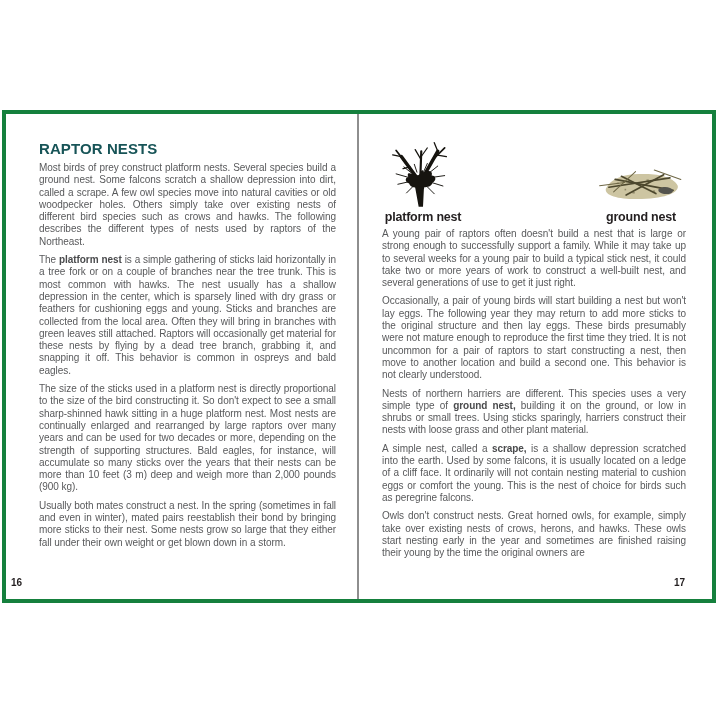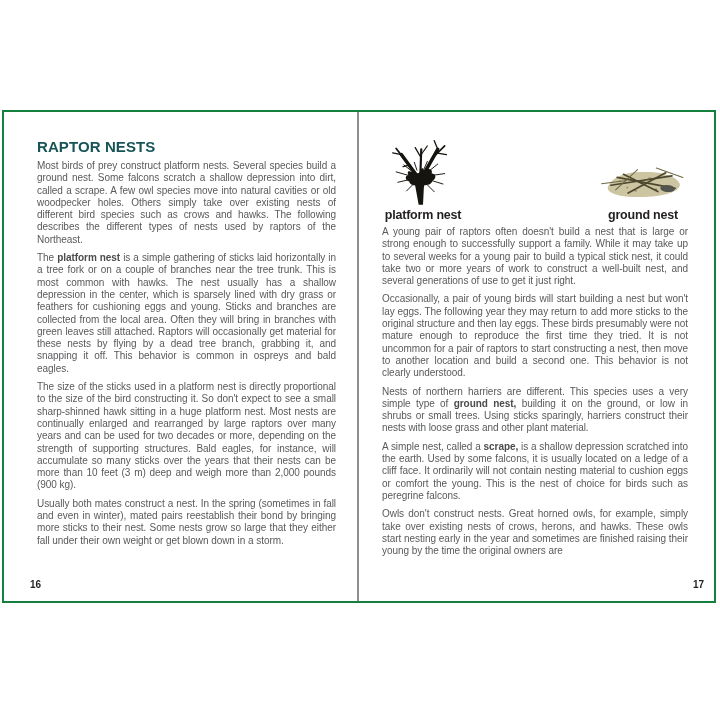--- a/index.html
+++ b/index.html
@@ -7,21 +7,21 @@
     width:720px;height:720px;
     background:#ffffff;
     font-family:"Liberation Sans", sans-serif;
     position:relative;
     overflow:hidden;
   }
   .spread{
     position:absolute;
     left:2px; top:110px;
     width:714px; height:493px;
-    border:2px solid #15803d;
+    border:4px solid #15803d;
     background:#ffffff;
     display:flex;
     box-sizing:border-box;
   }
   .page{
     position:relative;
     box-sizing:border-box;
     background:#ffffff;
     flex:1 1 50%;
   }
@@ -69,22 +69,22 @@
   }
   .figures-row + div .body-para:first-child{ }
 
   .page-number{
     position:absolute;
     bottom:11px;
     font-weight:bold;
     font-size:10px;
     color:#231f20;
   }
-  .page-number.left{ left:26px; }
-  .page-number.right{ right:10px; }
+  .page-number.left{ left:5px; }
+  .page-number.right{ right:27px; }
 </style>
 </head>
 <body>
 
 <div class="spread">
 
   <div class="page page-left">
     <h1 class="heading">RAPTOR NESTS</h1>
     <div id="left-paras">
         <p class="body-para"><span>Most birds of prey construct platform nests. Several species build a ground nest. Some falcons scratch a shallow depression into dirt, called a scrape. A few owl species move into natural cavities or old woodpecker holes. Others simply take over existing nests of different bird species such as crows and hawks. The following describes the different types of nests used by raptors of the Northeast.</span></p>

